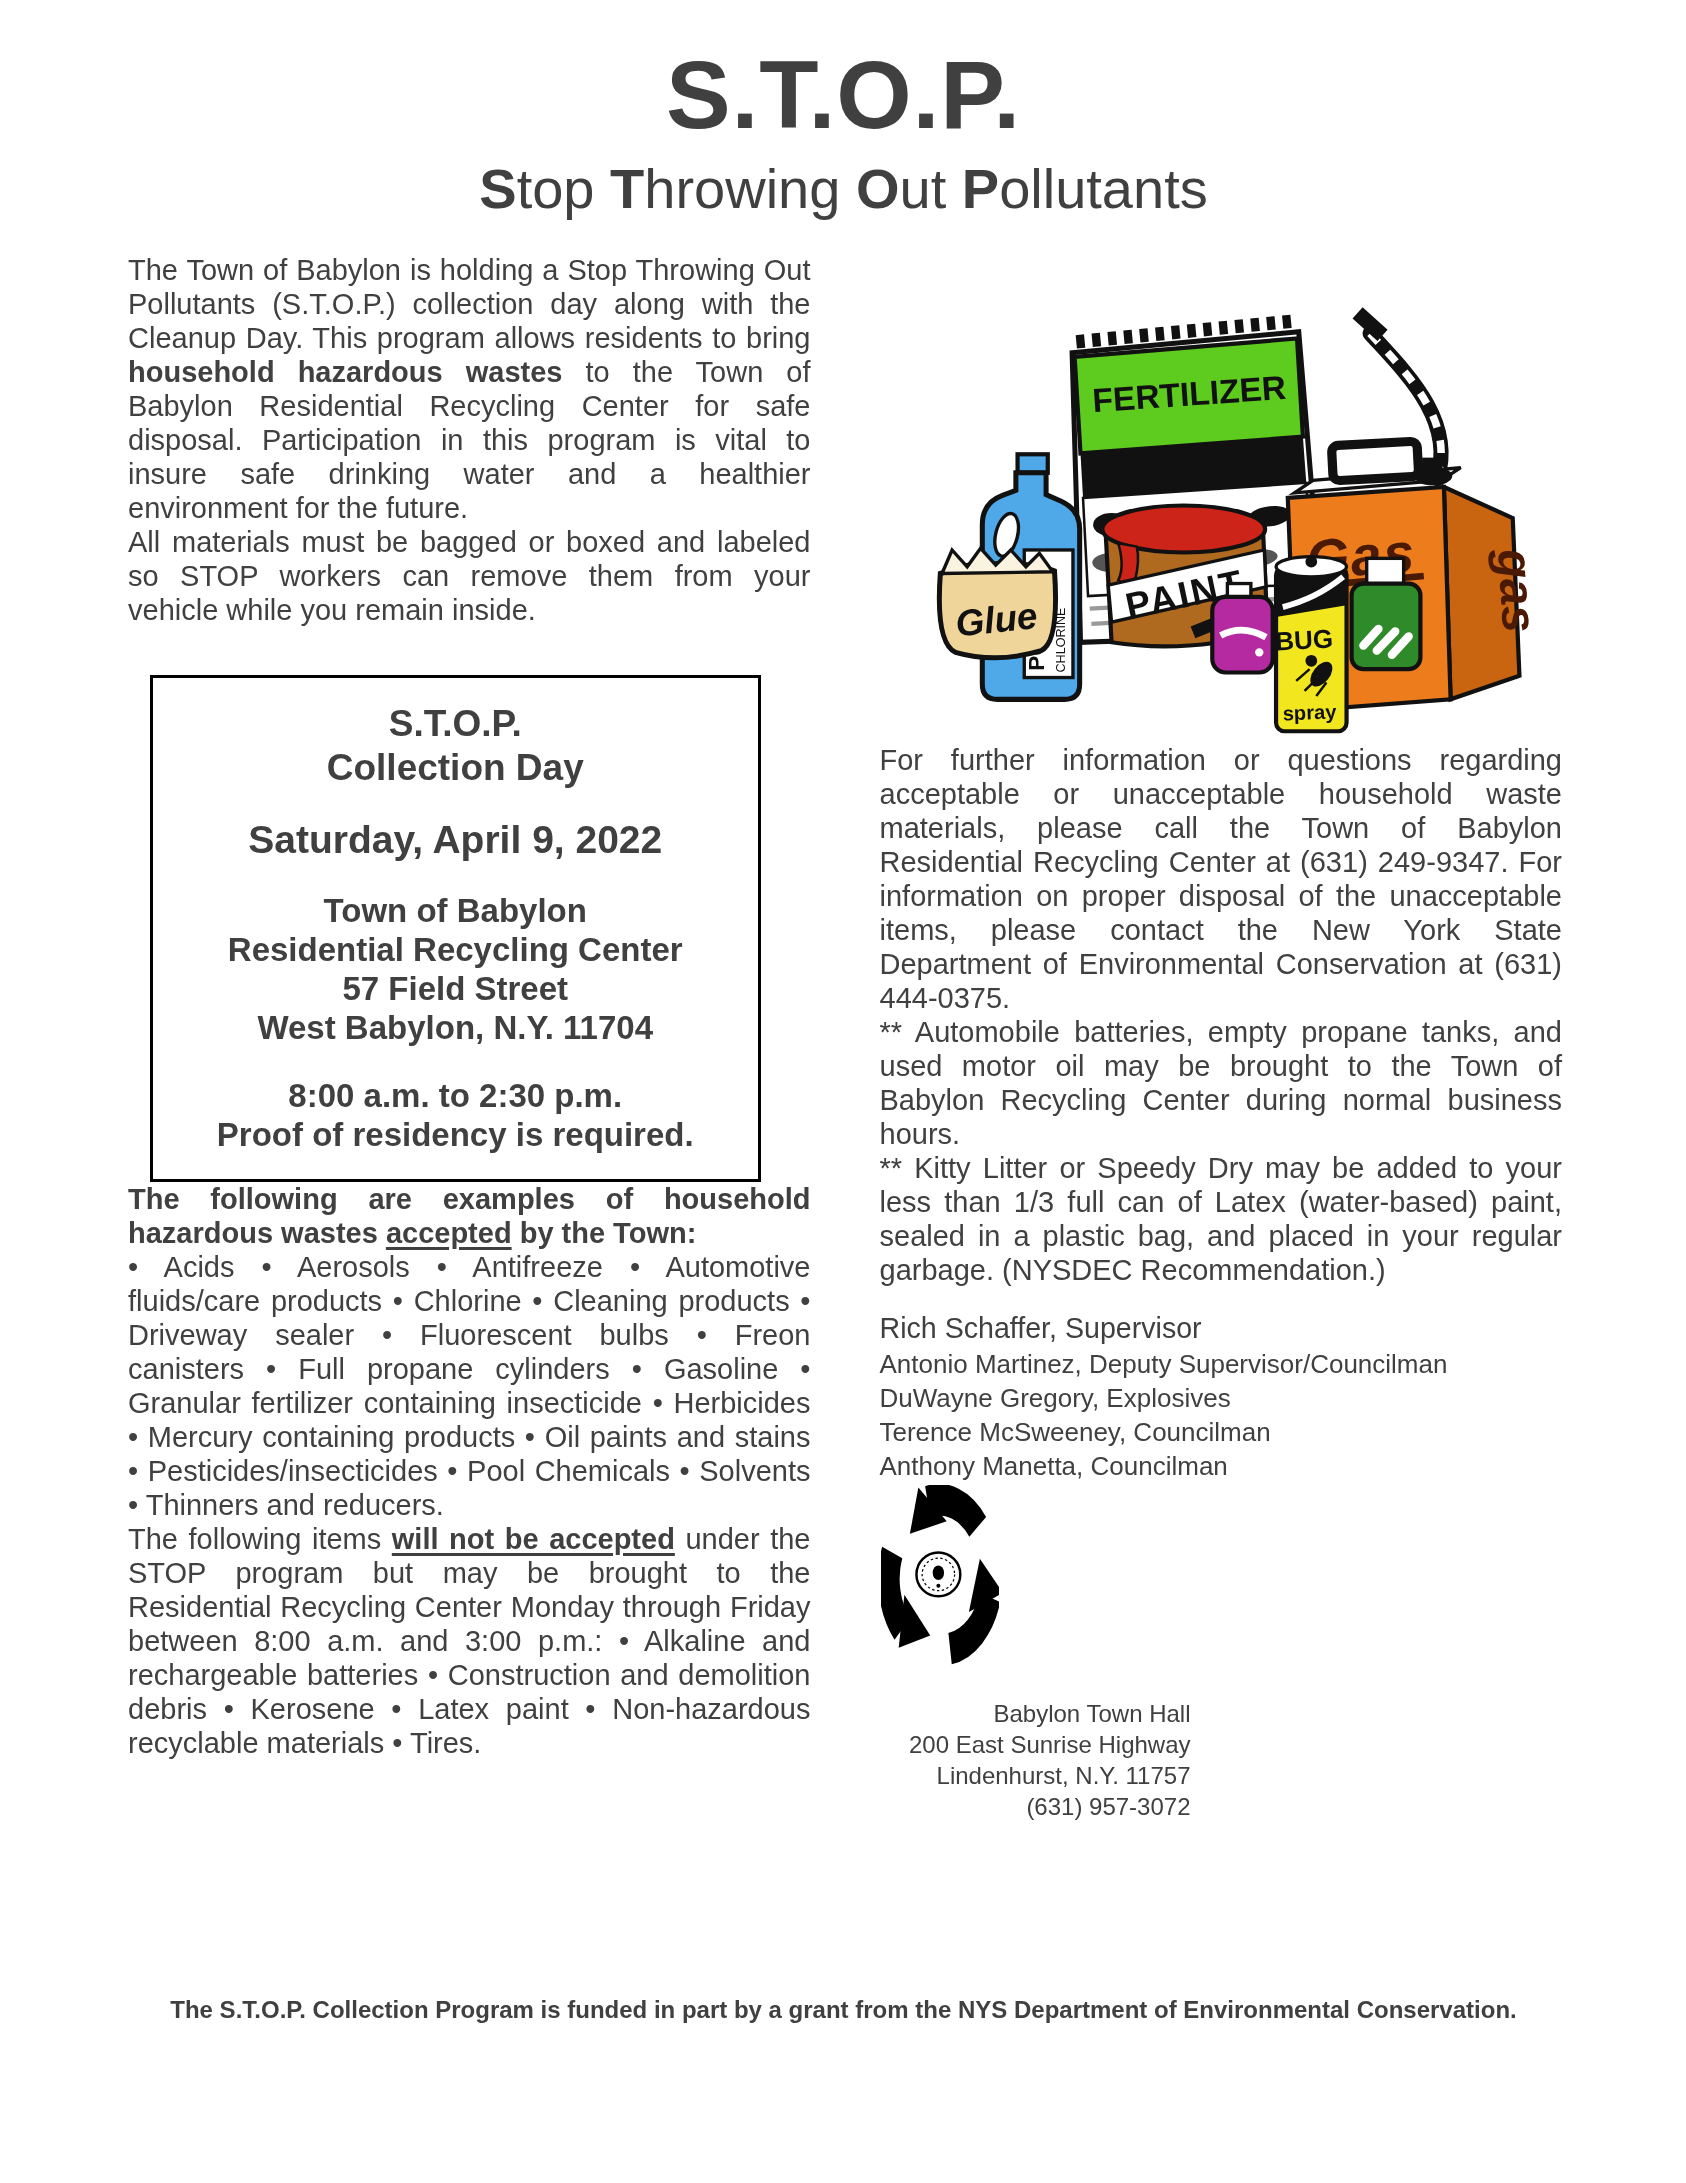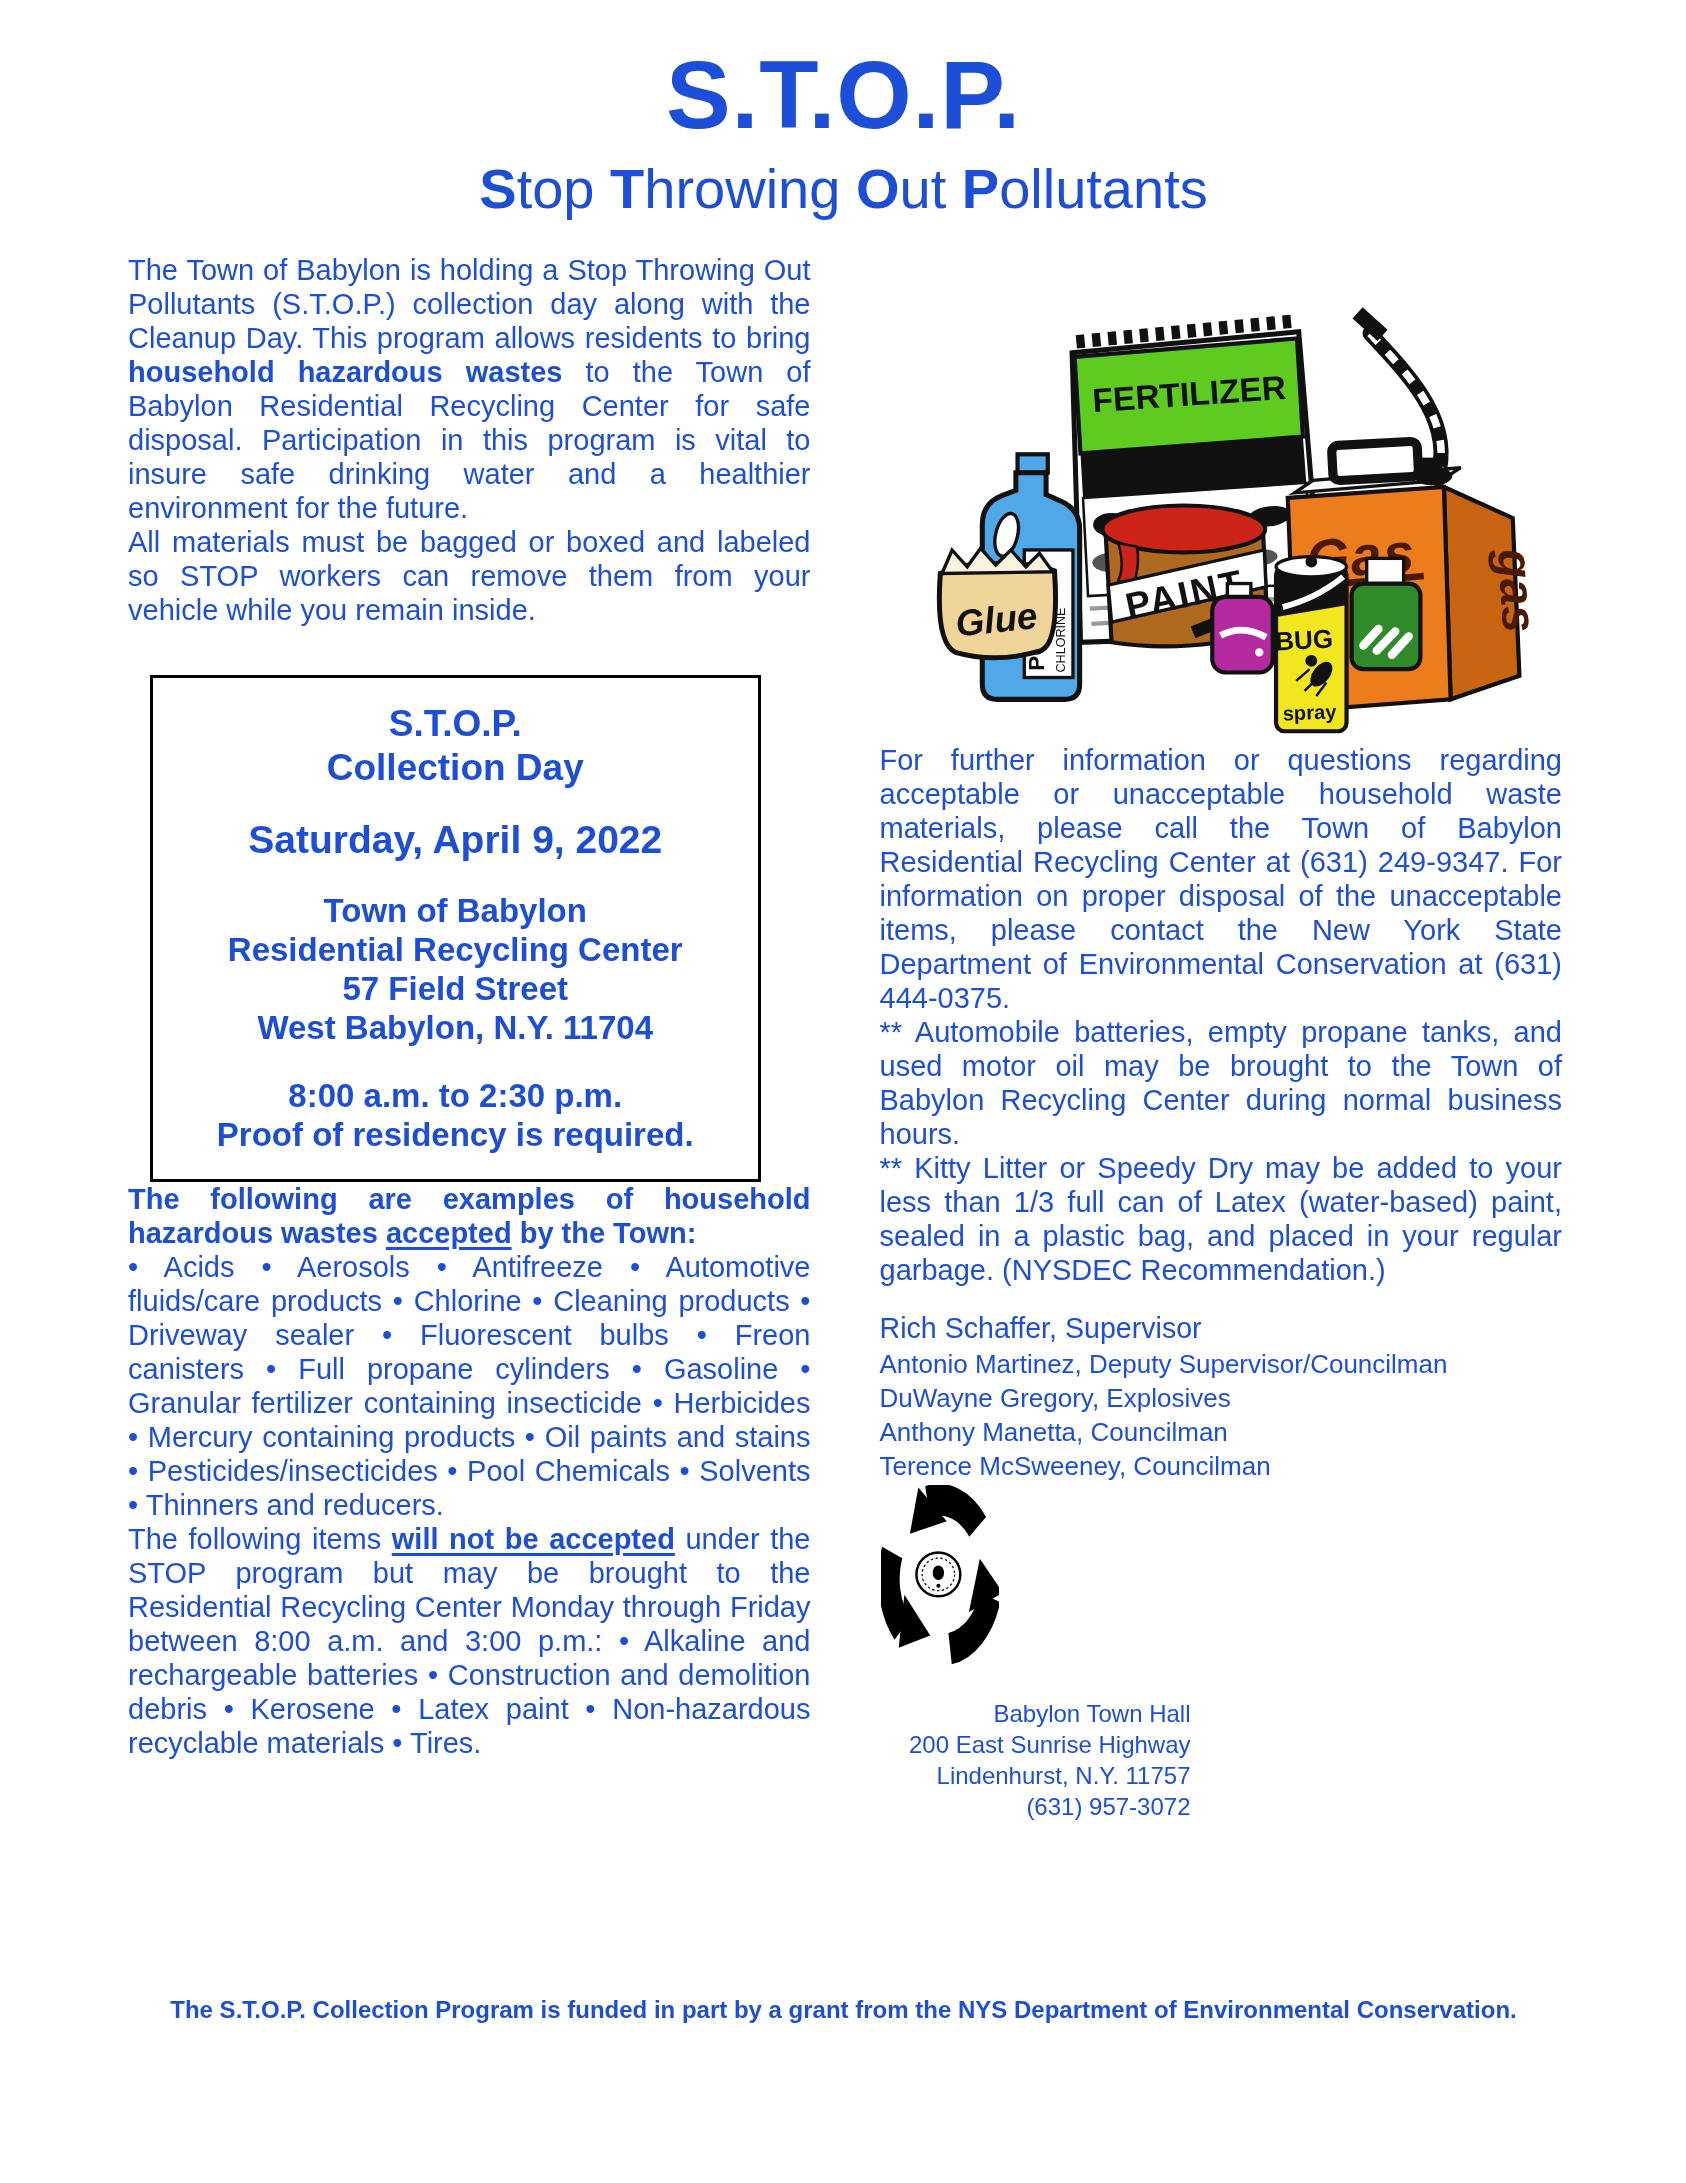--- a/index.html
+++ b/index.html
@@ -1,18 +1,18 @@
 <!DOCTYPE html>
 <html style="font-size:13.4px"><head>
 <meta charset="utf-8">
 <style>
   html,body { margin:0; padding:0; background:#9a9a9a; }
   .page {
     position:relative; width:1687px; height:2183px; background:#ffffff;
-    font-family:"Liberation Sans", sans-serif; color:#1d4ed8; overflow:hidden;
+    font-family:"Liberation Sans", sans-serif; color:#404040; overflow:hidden;
     margin:0 auto;
   }
   .header { text-align:center; padding-top:42px; }
   .title { font-size:97px; font-weight:bold; line-height:1.1; letter-spacing:0.8px; }
   .subtitle { font-size:56px; line-height:1.05; margin-top:11.8px; font-weight:400; }
   .subtitle b { font-weight:bold; }
 
   .columns { display:flex; margin:34px 125px 0 128px; gap:69px; }
   .col { width:683px; }
 
@@ -200,22 +200,22 @@
       <p class="body p-gap56">For further information or questions regarding acceptable or unacceptable household waste materials, please call the Town of Babylon Residential Recycling Center at (631) 249-9347.  For information on proper disposal of the unacceptable items, please contact the New York State Department of Environmental Conservation at (631) 444-0375.</p>
 
       <p class="body p-gap50">** Automobile batteries, empty propane tanks, and used motor oil may be brought to the Town of Babylon Recycling Center during normal business hours.</p>
 
       <p class="body p-gap45">** Kitty Litter or Speedy Dry may be added to your less than 1/3 full can of Latex (water-based) paint, sealed in a plastic bag, and placed in your regular garbage.  (NYSDEC Recommendation.)</p>
 
       <div class="officials">
         <div class="official-first">Rich Schaffer, Supervisor</div>
         <div class="official">Antonio Martinez, Deputy Supervisor/Councilman</div>
         <div class="official">DuWayne Gregory, Explosives</div>
+        <div class="official">Terence McSweeney, Councilman</div>
         <div class="official">Anthony Manetta, Councilman</div>
-        <div class="official">Terence McSweeney, Councilman</div>
       </div>
 
       <div class="logo-row">
         <div class="recycle-wrap">
           <svg viewBox="0 0 140 240" width="118" height="195">
             <g transform="translate(70,112) scale(1.02,1.5) rotate(9)">
               <g>
                 <path d="M -38,50 A 60 60 0 0 1 -60,-10" fill="none" stroke="#000" stroke-width="26"></path>
                 <polygon points="-40,66 -4,50 -40,22" fill="#000"></polygon>
               </g>

